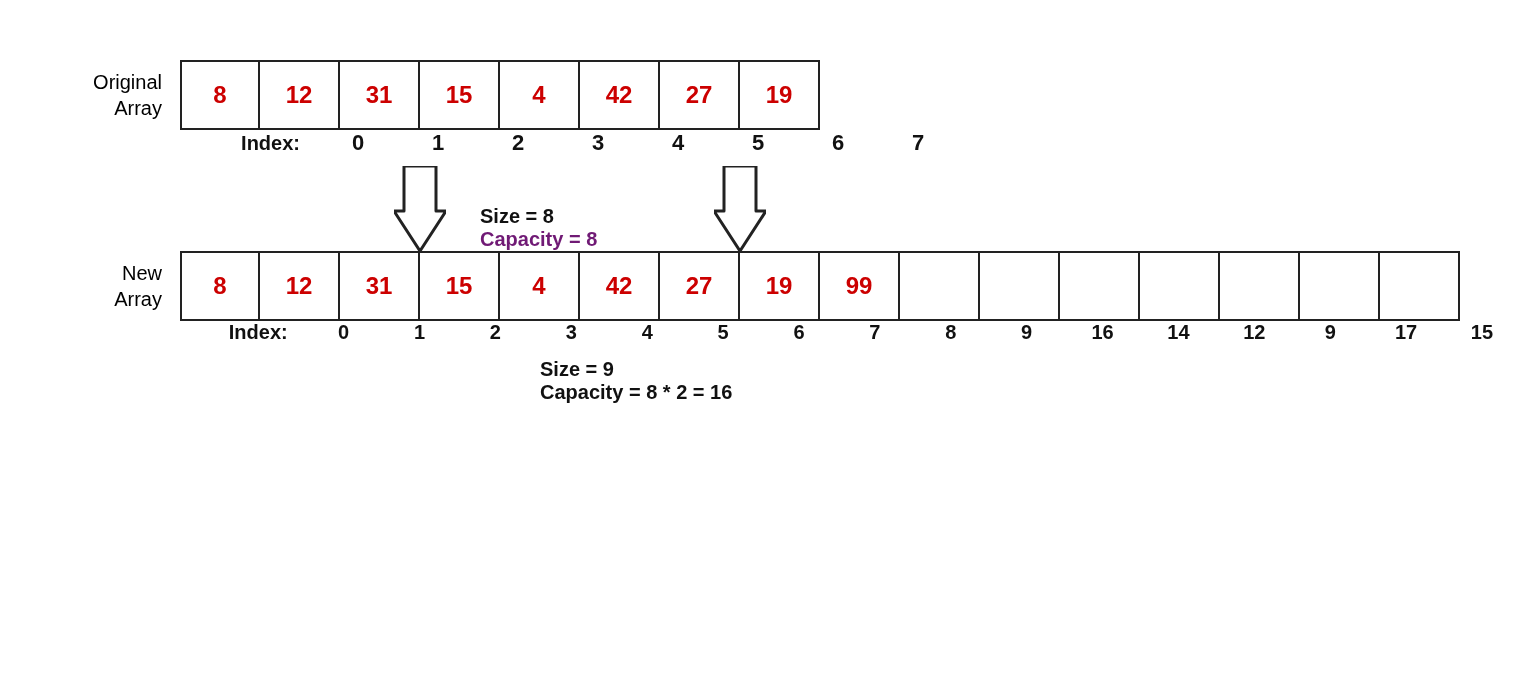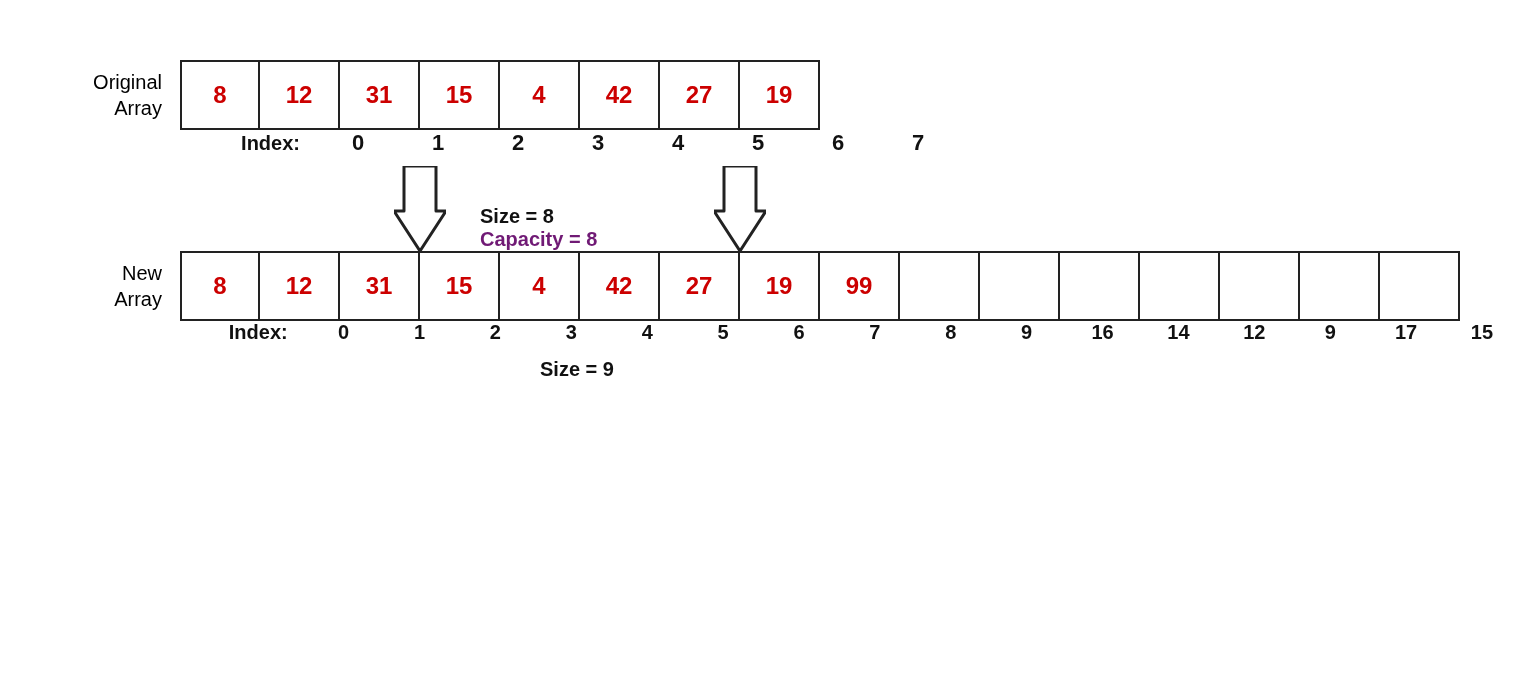--- a/index.html
+++ b/index.html
@@ -215,16 +215,17 @@
     <div class="new-index-cell">9</div>
     <div class="new-index-cell">17</div>
     <div class="new-index-cell">15</div>
   </div>
 
   <div style="display:flex; margin-top:14px;">
     <div style="width:240px; flex-shrink:0;"></div>
     <div style="width:240px; flex-shrink:0;"></div>
     <div style="display:flex; flex-direction:column; align-items:flex-start;">
       <div style="font-size:20px; font-weight:bold; color:#111;">Size = 9</div>
+      <div style="font-size:20px; font-weight:bold; color:#111;">Capacity = 8 * 2 = 16</div>
     </div>
   </div>
 
 </div>
 
 </body></html>

